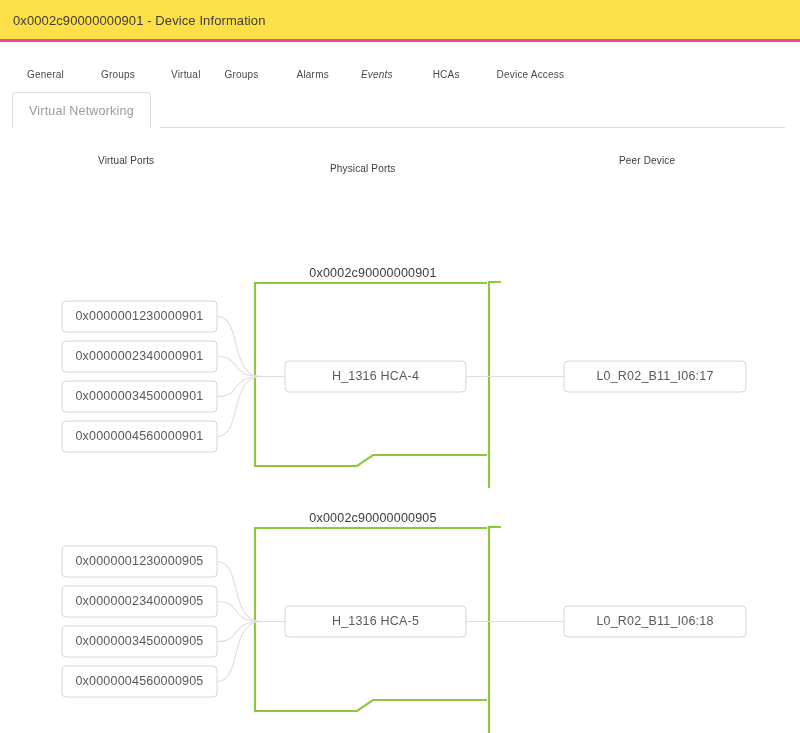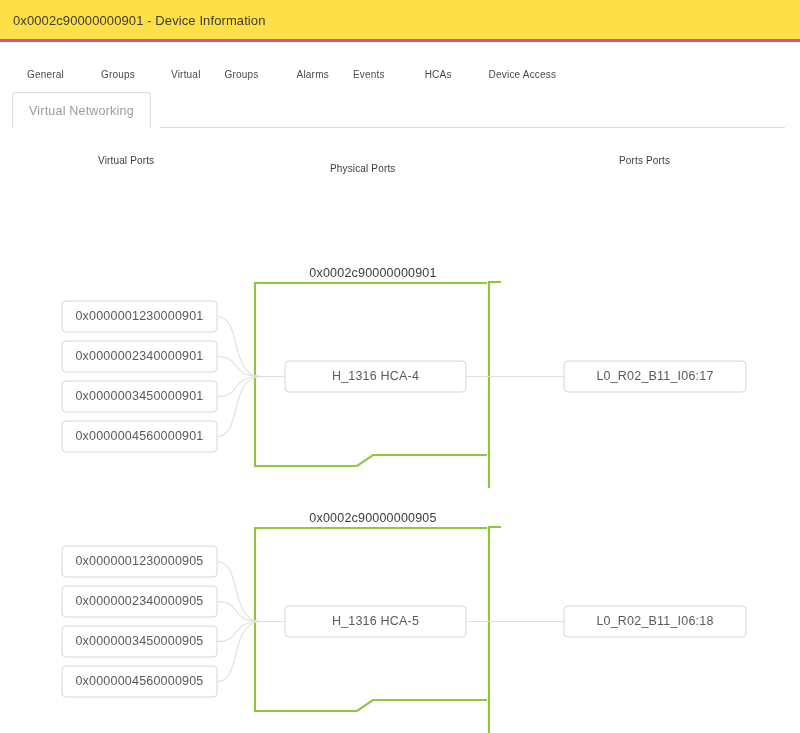--- a/index.html
+++ b/index.html
@@ -58,21 +58,21 @@
     padding: 0 0;
     white-space: nowrap;
     letter-spacing: 0.2px;
     cursor: default;
   }
   .tab-general  { margin-left: 27px; }
   .tab-ports    { margin-left: 37px; }
   .tab-cables   { margin-left: 36px; }
   .tab-groups   { margin-left: 24px; }
   .tab-alarms   { margin-left: 38px; }
-  .tab-events   { margin-left: 24px; }
+  .tab-events   { margin-left: 32px; font-style: italic; }
   .tab-hcas     { margin-left: 40px; }
   .tab-access   { margin-left: 37px; }
 
   .tabrow2 {
     position: absolute;
     left: 0;
     top: 37px;
     width: 792px;
     height: 38px;
   }
@@ -187,21 +187,21 @@
     <div class="tab tab-access">Device Access</div>
   </div>
   <div class="tabrow2">
     <div class="tab-active">Virtual Networking</div>
     <div class="tab-underline"></div>
   </div>
 </div>
 
 <div class="col-head col-virtual">Virtual Ports</div>
 <div class="col-head col-physical">Physical Ports</div>
-<div class="col-head col-peer">Ports Ports</div>
+<div class="col-head col-peer">Peer Device</div>
 
 <div class="canvas">
   <svg id="diagram-svg" width="800" height="603">
       <g>
         <text x="373" y="147" class="group-label">0x0002c90000000901</text>
         <path d="M 487 153 L 255 153 L 255 336 L 357 336 L 373 325 L 487 325" class="group-outline"></path>
         <path d="M 501 152 L 489 152 L 489 358" class="group-rail"></path>
         <path d="M 217 186.5 C 243 186.5, 228 246.5, 262 246.5" class="link"></path>
         <g>
           <rect x="62" y="171" width="155" height="31" rx="4" ry="4" class="node-box"></rect>

